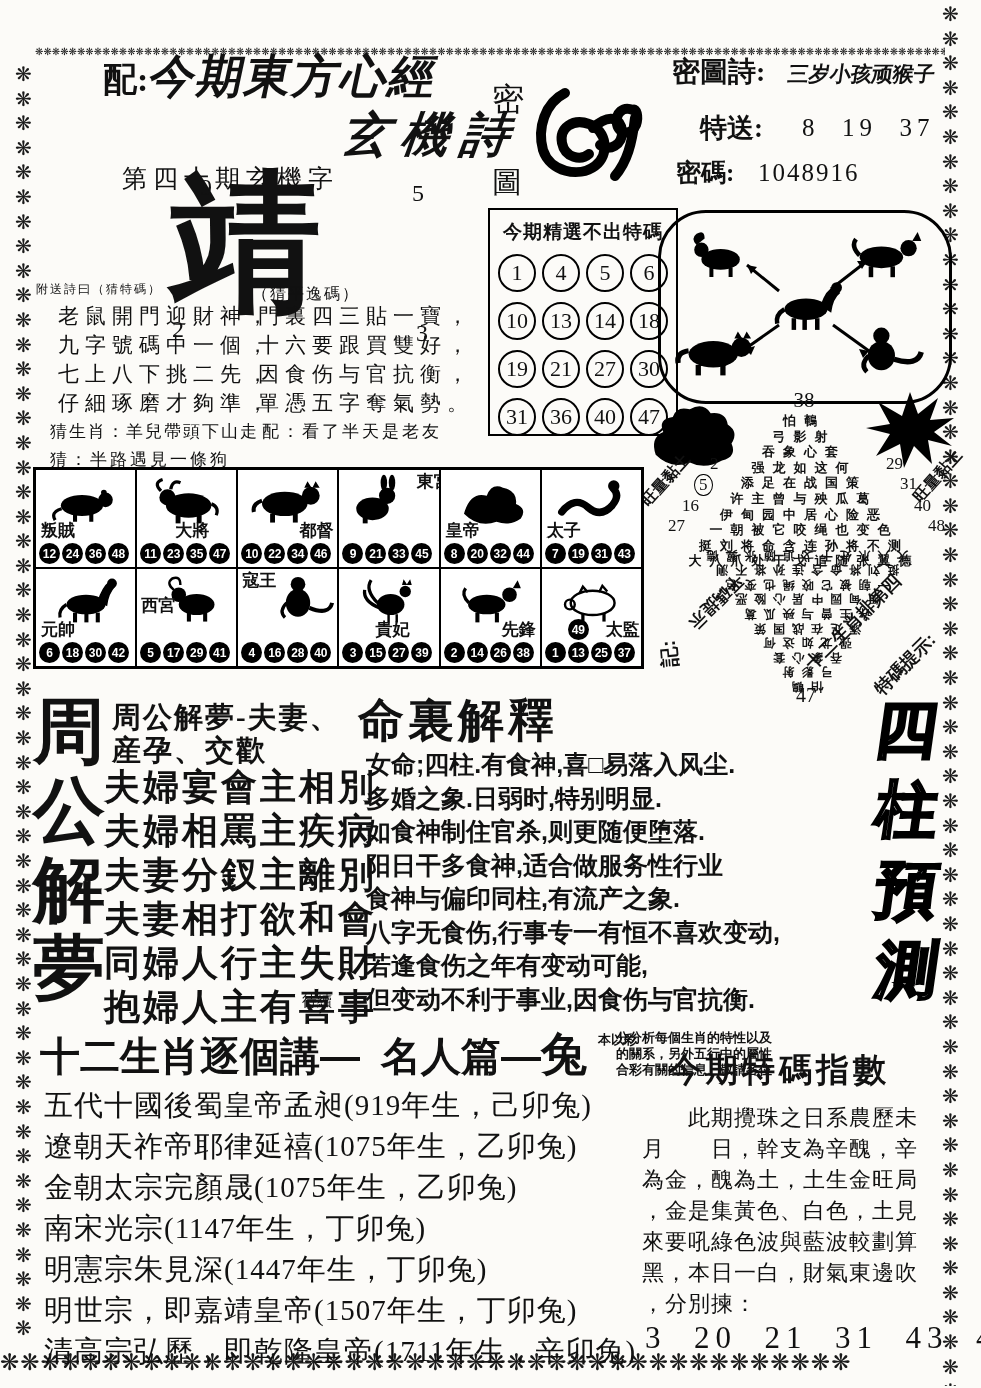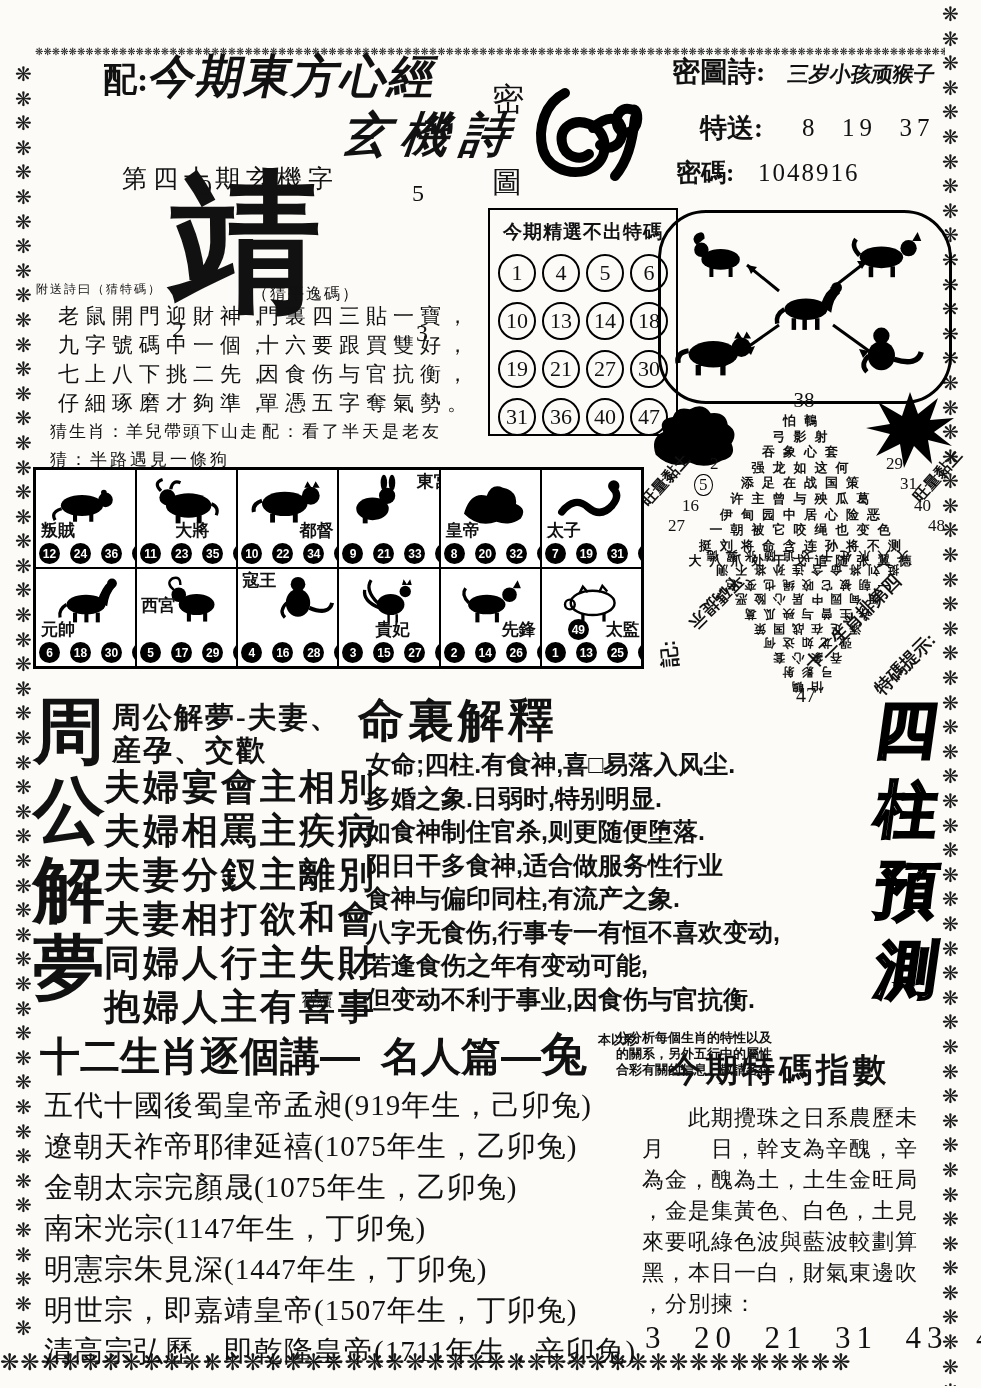--- a/index.html
+++ b/index.html
@@ -35,21 +35,21 @@
   
   #zgrid{display:grid;grid-template-columns:repeat(6,1fr);grid-template-rows:99px 99px;
          width:607px;border:2px solid #000;}
   .zcell{position:relative;border:1px solid #000;overflow:hidden;background:#fff;}
   .zanim{position:absolute;top:3px;left:50%;transform:translateX(-50%);height:52px;}
   .zlabel{position:absolute;bottom:25px;left:5px;font-size:17px;font-weight:bold;
           font-family:"Liberation Sans","DejaVu Sans",sans-serif;white-space:nowrap;}
   .zlabel.vtr{bottom:auto;left:auto;top:3px;right:4px;width:18px;line-height:18px;word-break:break-all;}
   .zlabel.vtl{bottom:auto;top:3px;left:4px;width:18px;line-height:18px;word-break:break-all;}
   .zlabel.vml{bottom:auto;top:28px;left:4px;width:18px;line-height:18px;word-break:break-all;}
-  .zballs{position:absolute;bottom:3px;left:3px;display:flex;gap:10px;align-items:center;}
+  .zballs{position:absolute;bottom:3px;left:3px;display:flex;gap:2px;align-items:center;}
   .ball{width:21px;height:21px;border-radius:50%;background:#000;color:#fff;display:flex;
         align-items:center;justify-content:center;font-size:12px;font-weight:bold;
         font-family:"Liberation Sans","DejaVu Sans",sans-serif;}
   .ball.inline{position:static;}
   
   .zg-side{font-size:72px;font-weight:bold;line-height:79px;}
   .zg-line{font-size:36px;letter-spacing:3px;line-height:44px;white-space:nowrap;}
   .ml-line{font-size:25px;line-height:33.5px;white-space:nowrap;font-weight:bold;}
   
   .outl{font-size:62px;font-weight:bold;line-height:80px;color:#fff;

